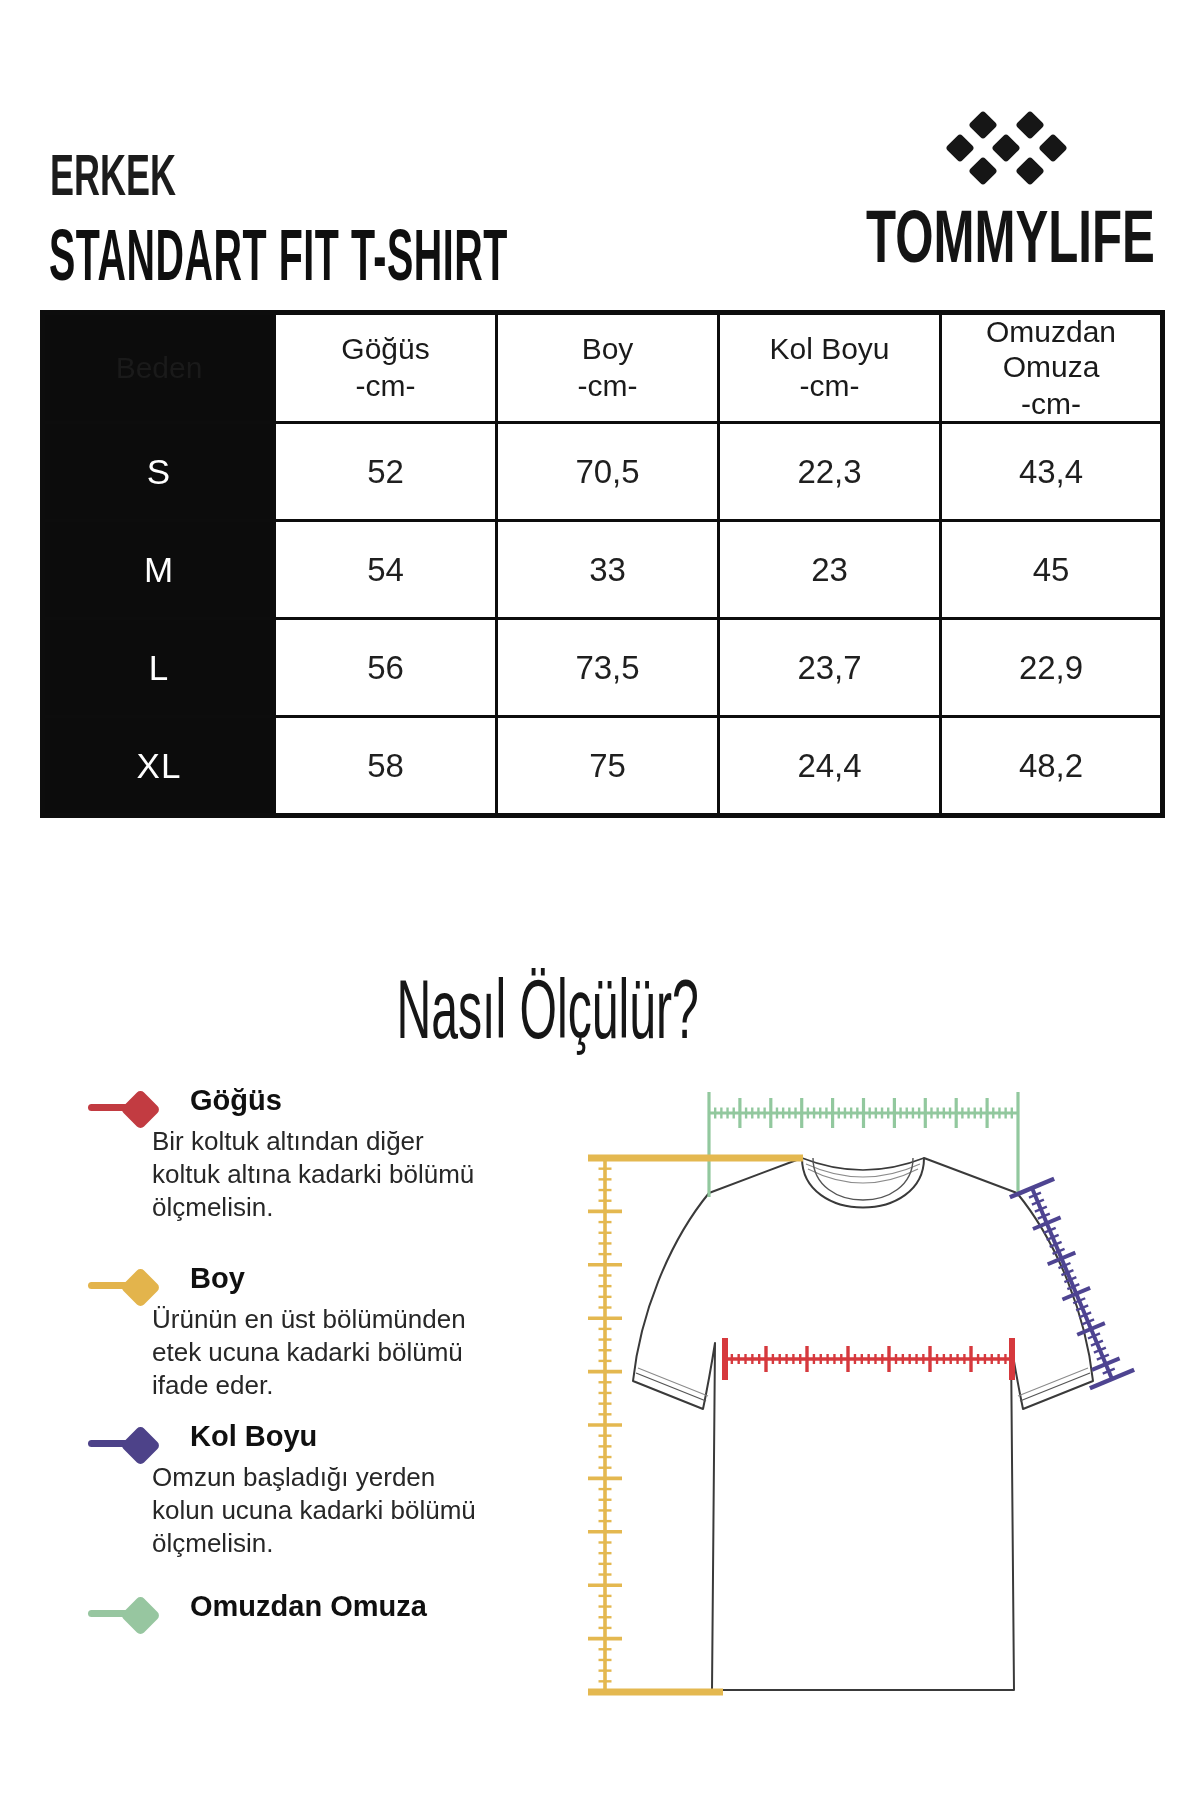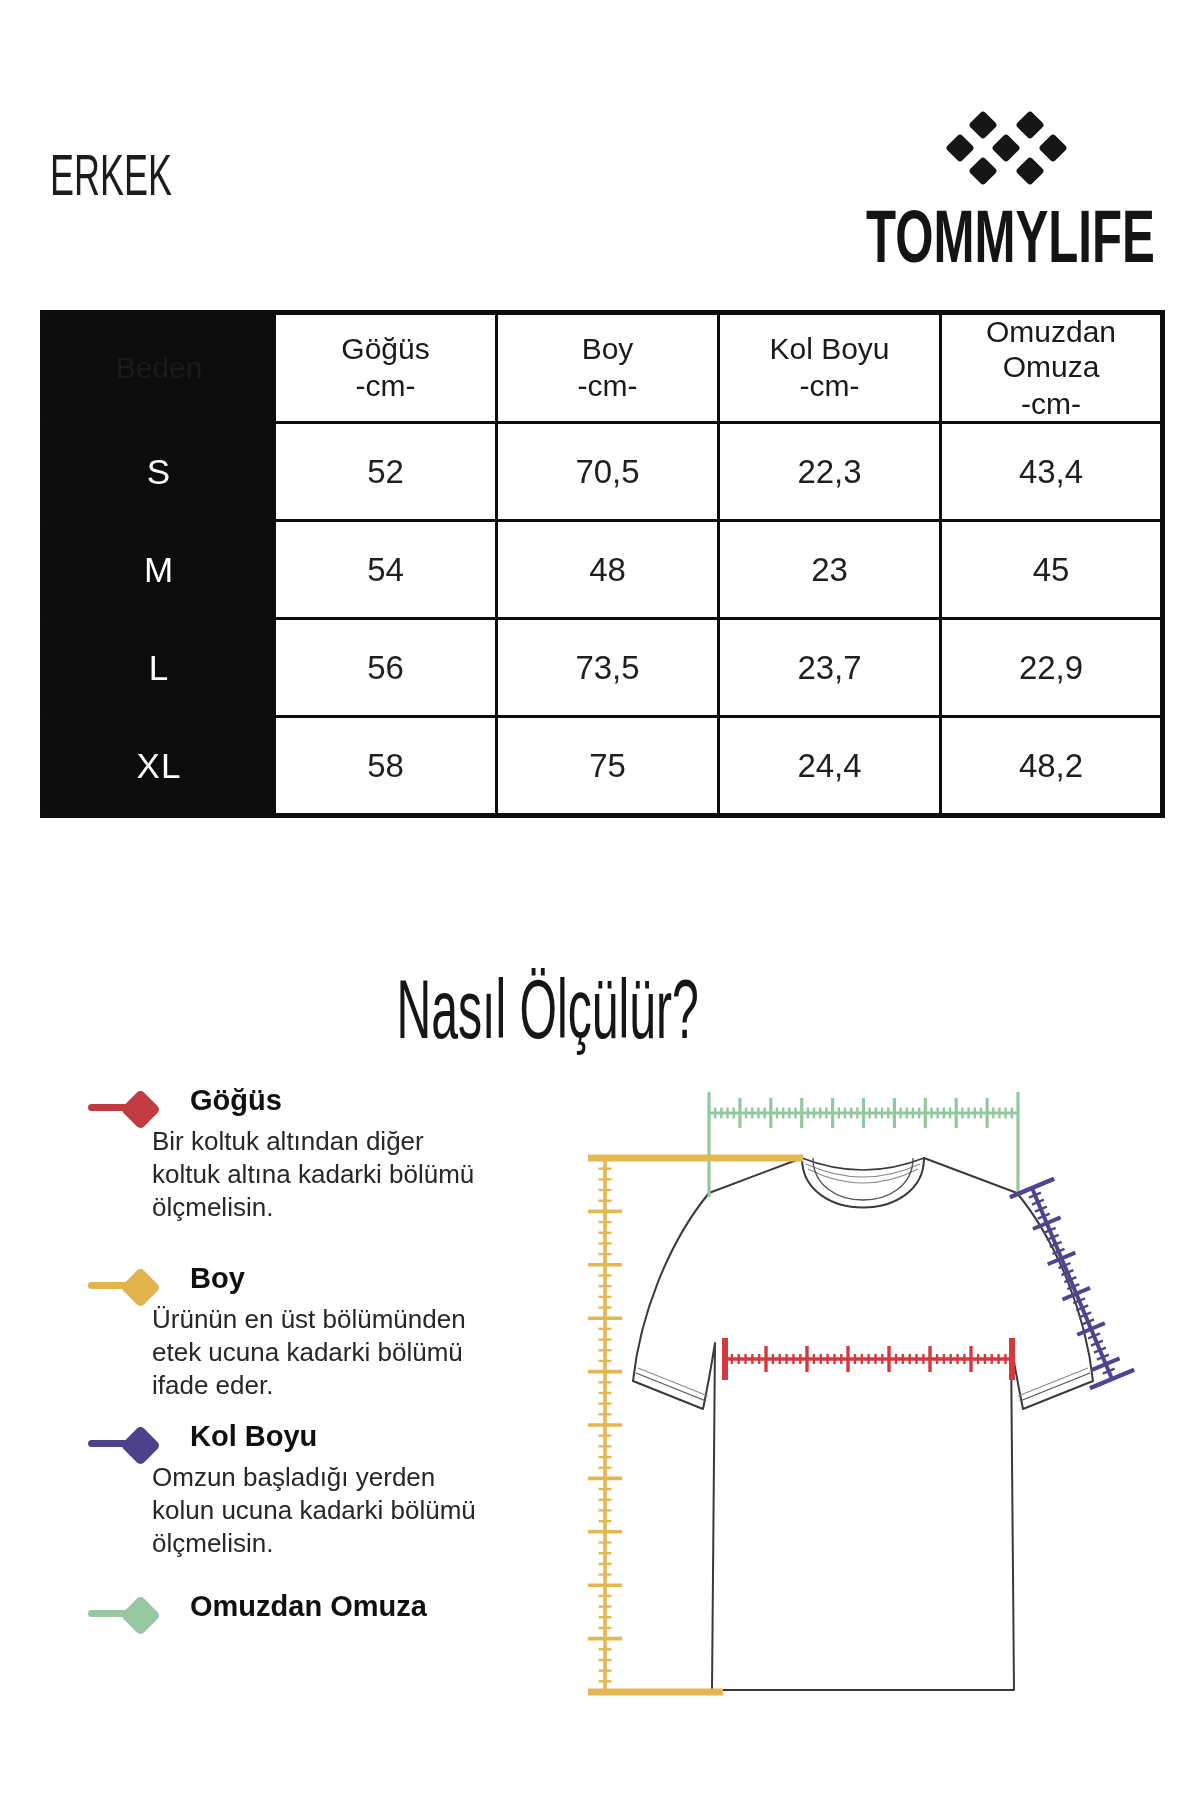--- a/index.html
+++ b/index.html
@@ -1,21 +1,21 @@
 <!DOCTYPE html>
 <html><head>
 <meta charset="utf-8">
 <style>
   html,body{margin:0;padding:0;background:#ffffff;}
   #page{position:relative;width:1200px;height:1800px;background:#ffffff;overflow:hidden;
         font-family:"Liberation Sans", sans-serif;color:#111;}
   .cond{display:inline-block;white-space:nowrap;}
 
   
-  .cat{position:absolute;left:50px;top:146px;font-size:58px;line-height:1;font-weight:400;color:#1c1c1c;}
+  .cat{position:absolute;left:50px;top:146px;font-size:58px;line-height:1;font-weight:700;color:#1c1c1c;}
   .cat .cond{transform:scaleX(0.62);transform-origin:0 50%;}
   .ptitle{position:absolute;left:49px;top:218px;font-size:73px;line-height:1;font-weight:700;color:#0f0f0f;}
   .ptitle .cond{transform:scaleX(0.54);transform-origin:0 50%;letter-spacing:1px;}
   .brand-logo{position:absolute;left:936px;top:96px;}
   .brand-name{position:absolute;left:866px;top:200px;font-size:74px;line-height:1;font-weight:700;color:#141414;}
   .brand-name .cond{transform:scaleX(0.665);transform-origin:0 50%;letter-spacing:0px;}
 
   
   #size-table{position:absolute;left:40px;top:310px;width:1120px;border-collapse:collapse;table-layout:fixed;
               border:5px solid #0d0d0d;}
@@ -42,20 +42,21 @@
   .ldesc{line-height:1.27;}
 
   #measure-svg{position:absolute;left:540px;top:1080px;}
 </style>
 </head>
 <body>
 
 <div id="page">
 
   <div class="cat"><span class="cond">ERKEK</span></div>
+  <div class="ptitle"><span class="cond">STANDART FIT T-SHIRT</span></div>
 
   <div class="brand-logo">
     <svg width="142" height="106" viewBox="0 0 142 106">
       <g fill="#161616">
         <rect x="36.5" y="18.5" width="21" height="21" rx="3.5" transform="rotate(45 47 29)"></rect>
         <rect x="83.5" y="18.5" width="21" height="21" rx="3.5" transform="rotate(45 94 29)"></rect>
         <rect x="13.5" y="41.5" width="21" height="21" rx="3.5" transform="rotate(45 24 52)"></rect>
         <rect x="59.5" y="41.5" width="21" height="21" rx="3.5" transform="rotate(45 70 52)"></rect>
         <rect x="106.5" y="41.5" width="21" height="21" rx="3.5" transform="rotate(45 117 52)"></rect>
         <rect x="36.5" y="64.5" width="21" height="21" rx="3.5" transform="rotate(45 47 75)"></rect>
@@ -96,21 +97,21 @@
     <tr class="drow">
       <th class="dark szc">S</th>
       <td>52</td>
       <td>70,5</td>
       <td>22,3</td>
       <td>43,4</td>
     </tr>
     <tr class="drow">
       <th class="dark szc">M</th>
       <td>54</td>
-      <td>48</td>
+      <td>33</td>
       <td>23</td>
       <td>45</td>
     </tr>
     <tr class="drow">
       <th class="dark szc">L</th>
       <td>56</td>
       <td>73,5</td>
       <td>23,7</td>
       <td>22,9</td>
     </tr>

